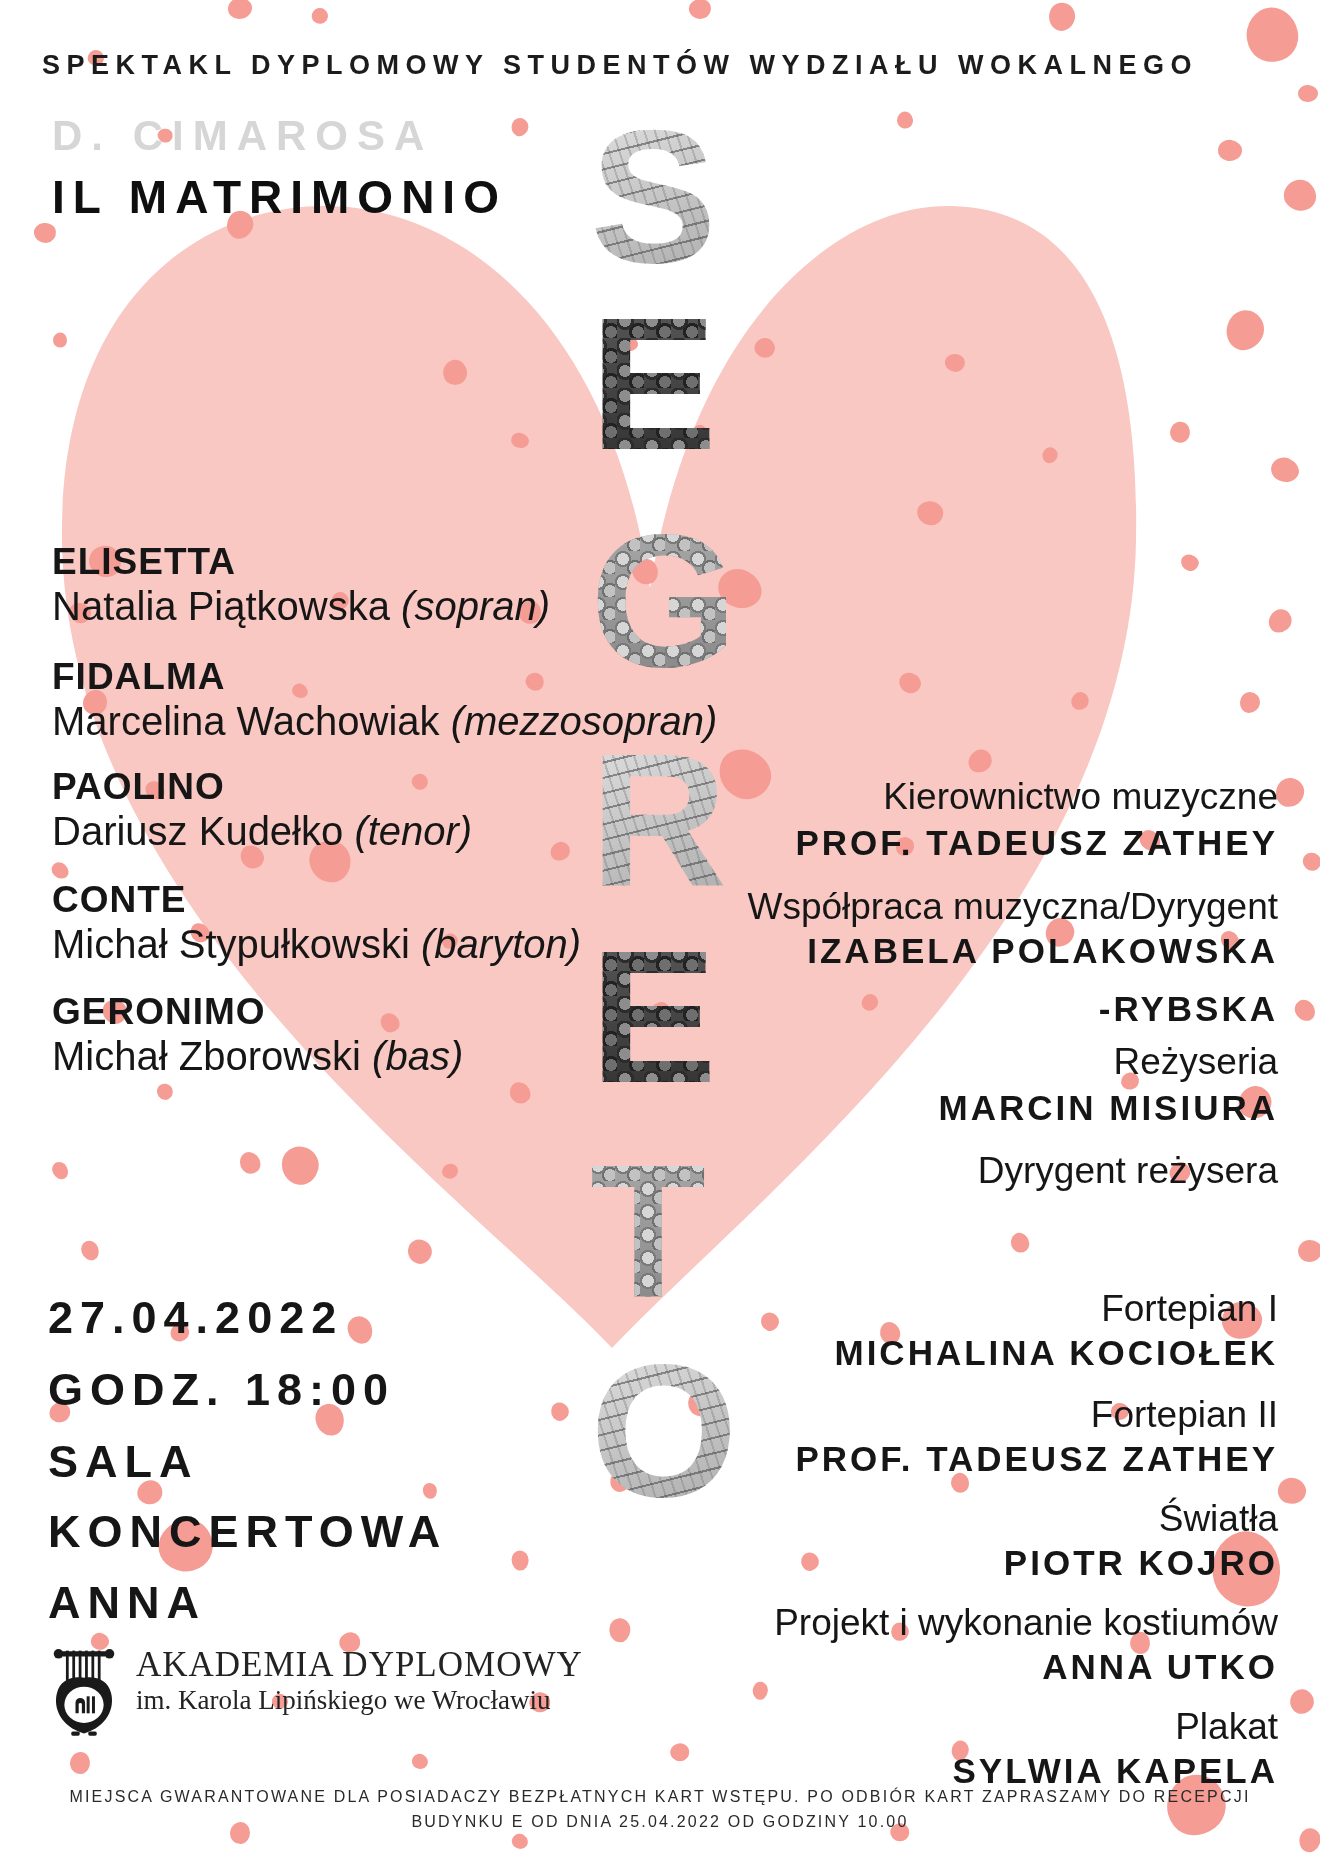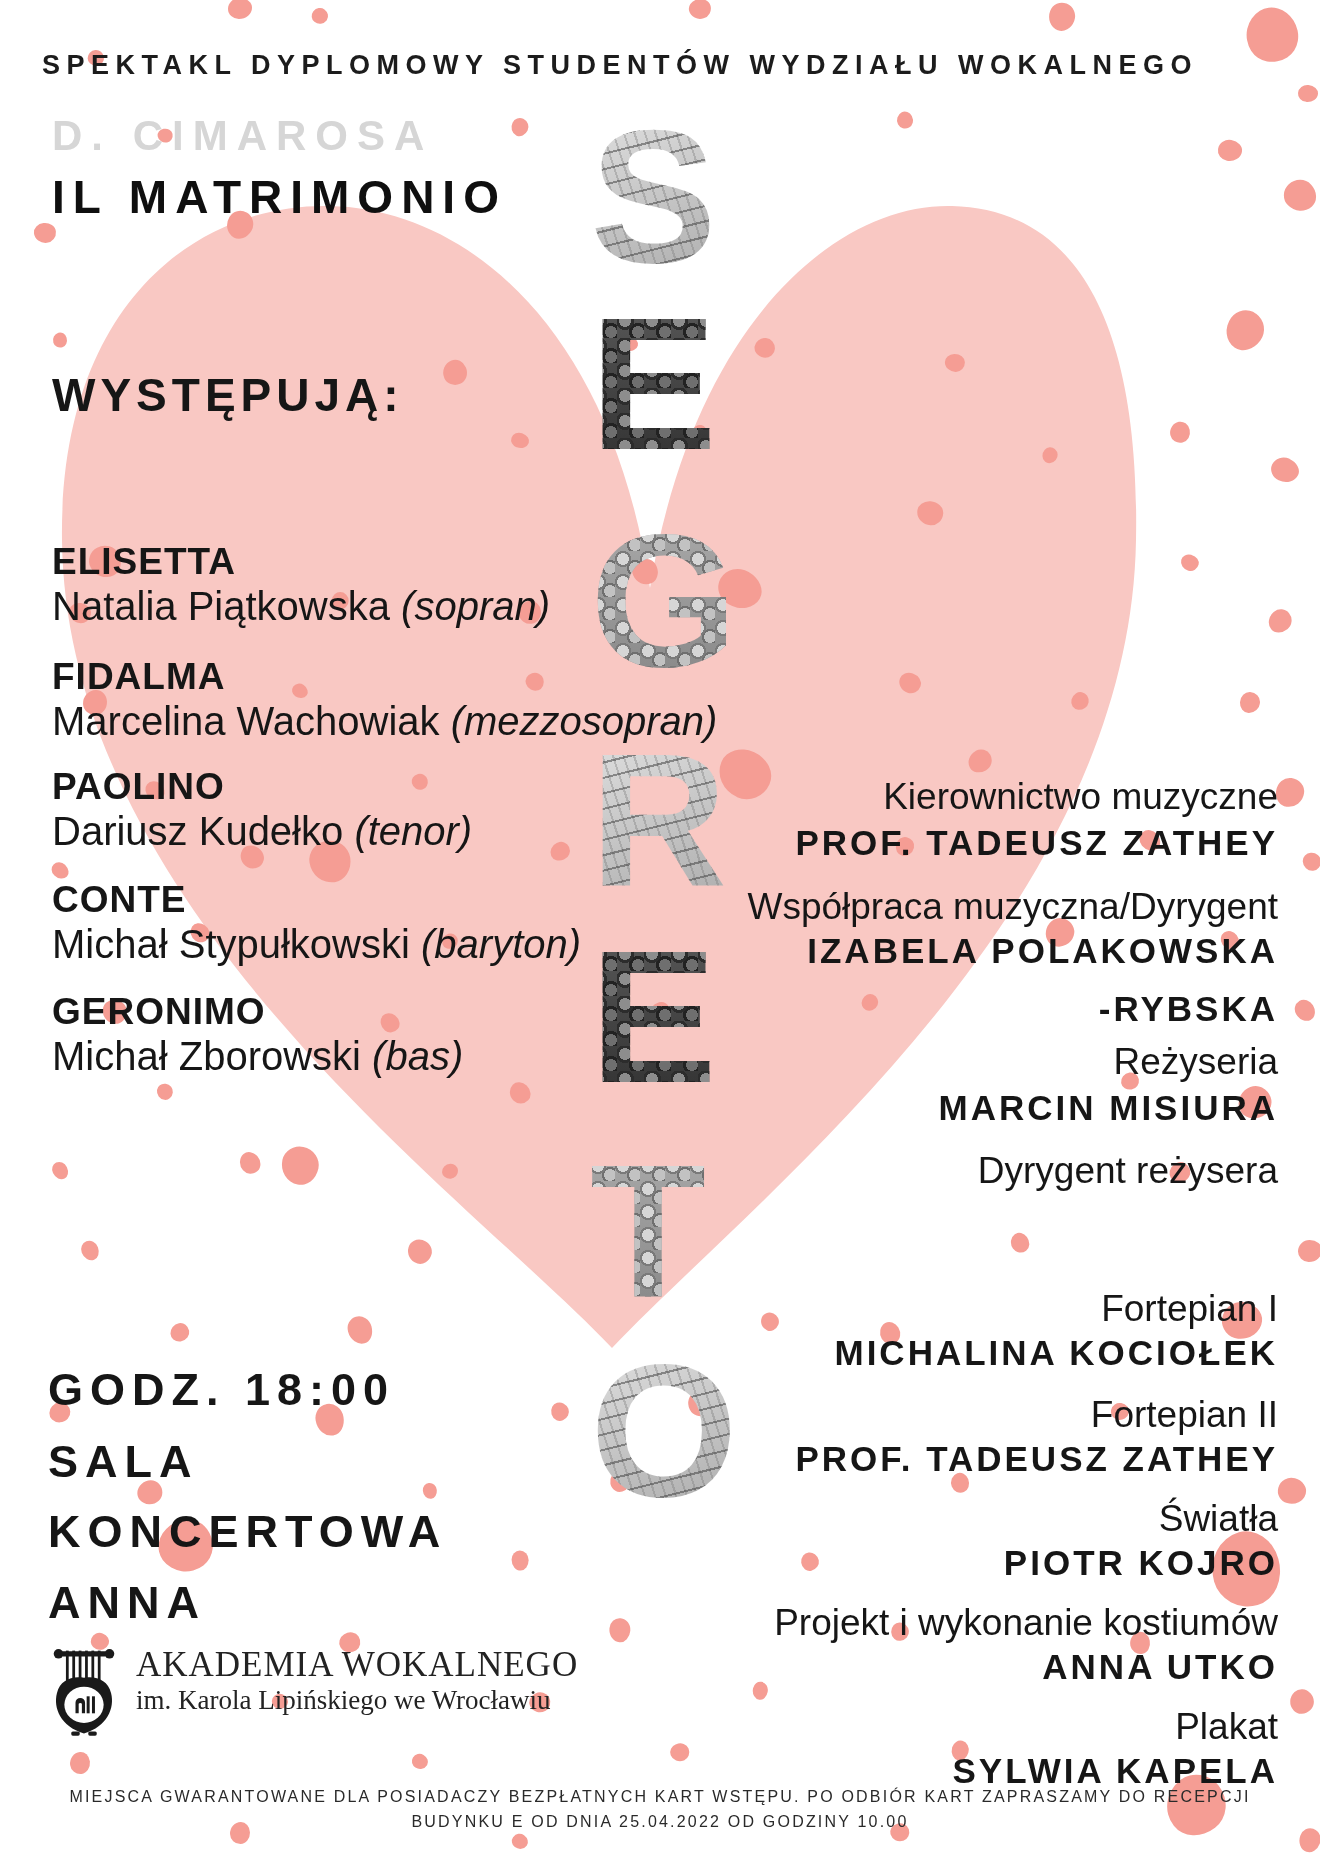--- a/index.html
+++ b/index.html
@@ -207,21 +207,20 @@
     <span class="vletter tex-grapes" style="top:921px">E</span>
     <span class="vletter tex-coins" style="top:1135px">T</span>
     <span class="vletter tex-script" style="top:1335px">O</span>
   </div>
 
   <div class="txt header">SPEKTAKL DYPLOMOWY STUDENTÓW WYDZIAŁU WOKALNEGO</div>
 
   <div class="txt composer">D. CIMAROSA</div>
   <div class="txt main-title">IL MATRIMONIO</div>
 
-  <div class="txt cast-heading">WYSTĘPUJĄ:</div>
 
   <div class="txt cast-entry" style="top:542px">
     <div class="cast-role">ELISETTA</div>
     <div class="cast-name"><span>Natalia Piątkowska</span> <i>(sopran)</i></div>
   </div>
   <div class="txt cast-entry" style="top:657px">
     <div class="cast-role">FIDALMA</div>
     <div class="cast-name"><span>Marcelina Wachowiak</span> <i>(mezzosopran)</i></div>
   </div>
   <div class="txt cast-entry" style="top:767px">
@@ -249,20 +248,21 @@
   <div class="txt credit-name" style="top:1332px">MICHALINA KOCIOŁEK</div>
   <div class="txt credit credit-label" style="top:1394px">Fortepian II</div>
   <div class="txt credit-name" style="top:1438px">PROF. TADEUSZ ZATHEY</div>
   <div class="txt credit credit-label" style="top:1498px">Światła</div>
   <div class="txt credit-name" style="top:1542px">PIOTR KOJRO</div>
   <div class="txt credit credit-label" style="top:1602px">Projekt i wykonanie kostiumów</div>
   <div class="txt credit-name" style="top:1646px">ANNA UTKO</div>
   <div class="txt credit credit-label" style="top:1706px">Plakat</div>
   <div class="txt credit-name" style="top:1750px">SYLWIA KAPELA</div>
 
+  <div class="txt event-line" style="top:1292px">27.04.2022</div>
   <div class="txt event-line" style="top:1364px">GODZ. 18:00</div>
   <div class="txt event-line" style="top:1436px">SALA</div>
   <div class="txt event-line" style="top:1506px">KONCERTOWA</div>
   <div class="txt event-line" style="top:1577px">ANNA</div>
 
   <div class="txt org">
     <svg width="68" height="90" viewBox="0 0 64 84" aria-hidden="true">
       <g fill="#1a1a1a">
         <circle cx="8" cy="7" r="4.5"></circle>
           <circle cx="56" cy="7" r="4.5"></circle>
@@ -278,21 +278,21 @@
           <rect x="36" y="80" width="8" height="4" rx="1.5"></rect>
       </g>
       <ellipse cx="32" cy="55" rx="18.5" ry="17" fill="#ffffff"></ellipse>
       <g fill="#1a1a1a">
         <path d="M24 63 v-10 a4.5 4.5 0 0 1 9 0 v10 h-3 v-9 a1.8 1.8 0 0 0 -3 0 v9 Z"></path>
         <rect x="34.5" y="47" width="2.8" height="16"></rect>
           <rect x="39.5" y="47" width="2.8" height="16"></rect>
       </g>
     </svg>
     <div class="org-text">
-      <div class="org-name">AKADEMIA WOKALNEGO</div>
+      <div class="org-name">AKADEMIA DYPLOMOWY</div>
       <div class="org-sub">im. Karola Lipińskiego we Wrocławiu</div>
     </div>
   </div>
 
   <div class="txt footer-line" style="top:1788px">MIEJSCA GWARANTOWANE DLA POSIADACZY BEZPŁATNYCH KART WSTĘPU. PO ODBIÓR KART ZAPRASZAMY DO RECEPCJI</div>
   <div class="txt footer-line" style="top:1813px">BUDYNKU E OD DNIA 25.04.2022 OD GODZINY 10.00</div>
 
 </div>
 
 </body></html>

